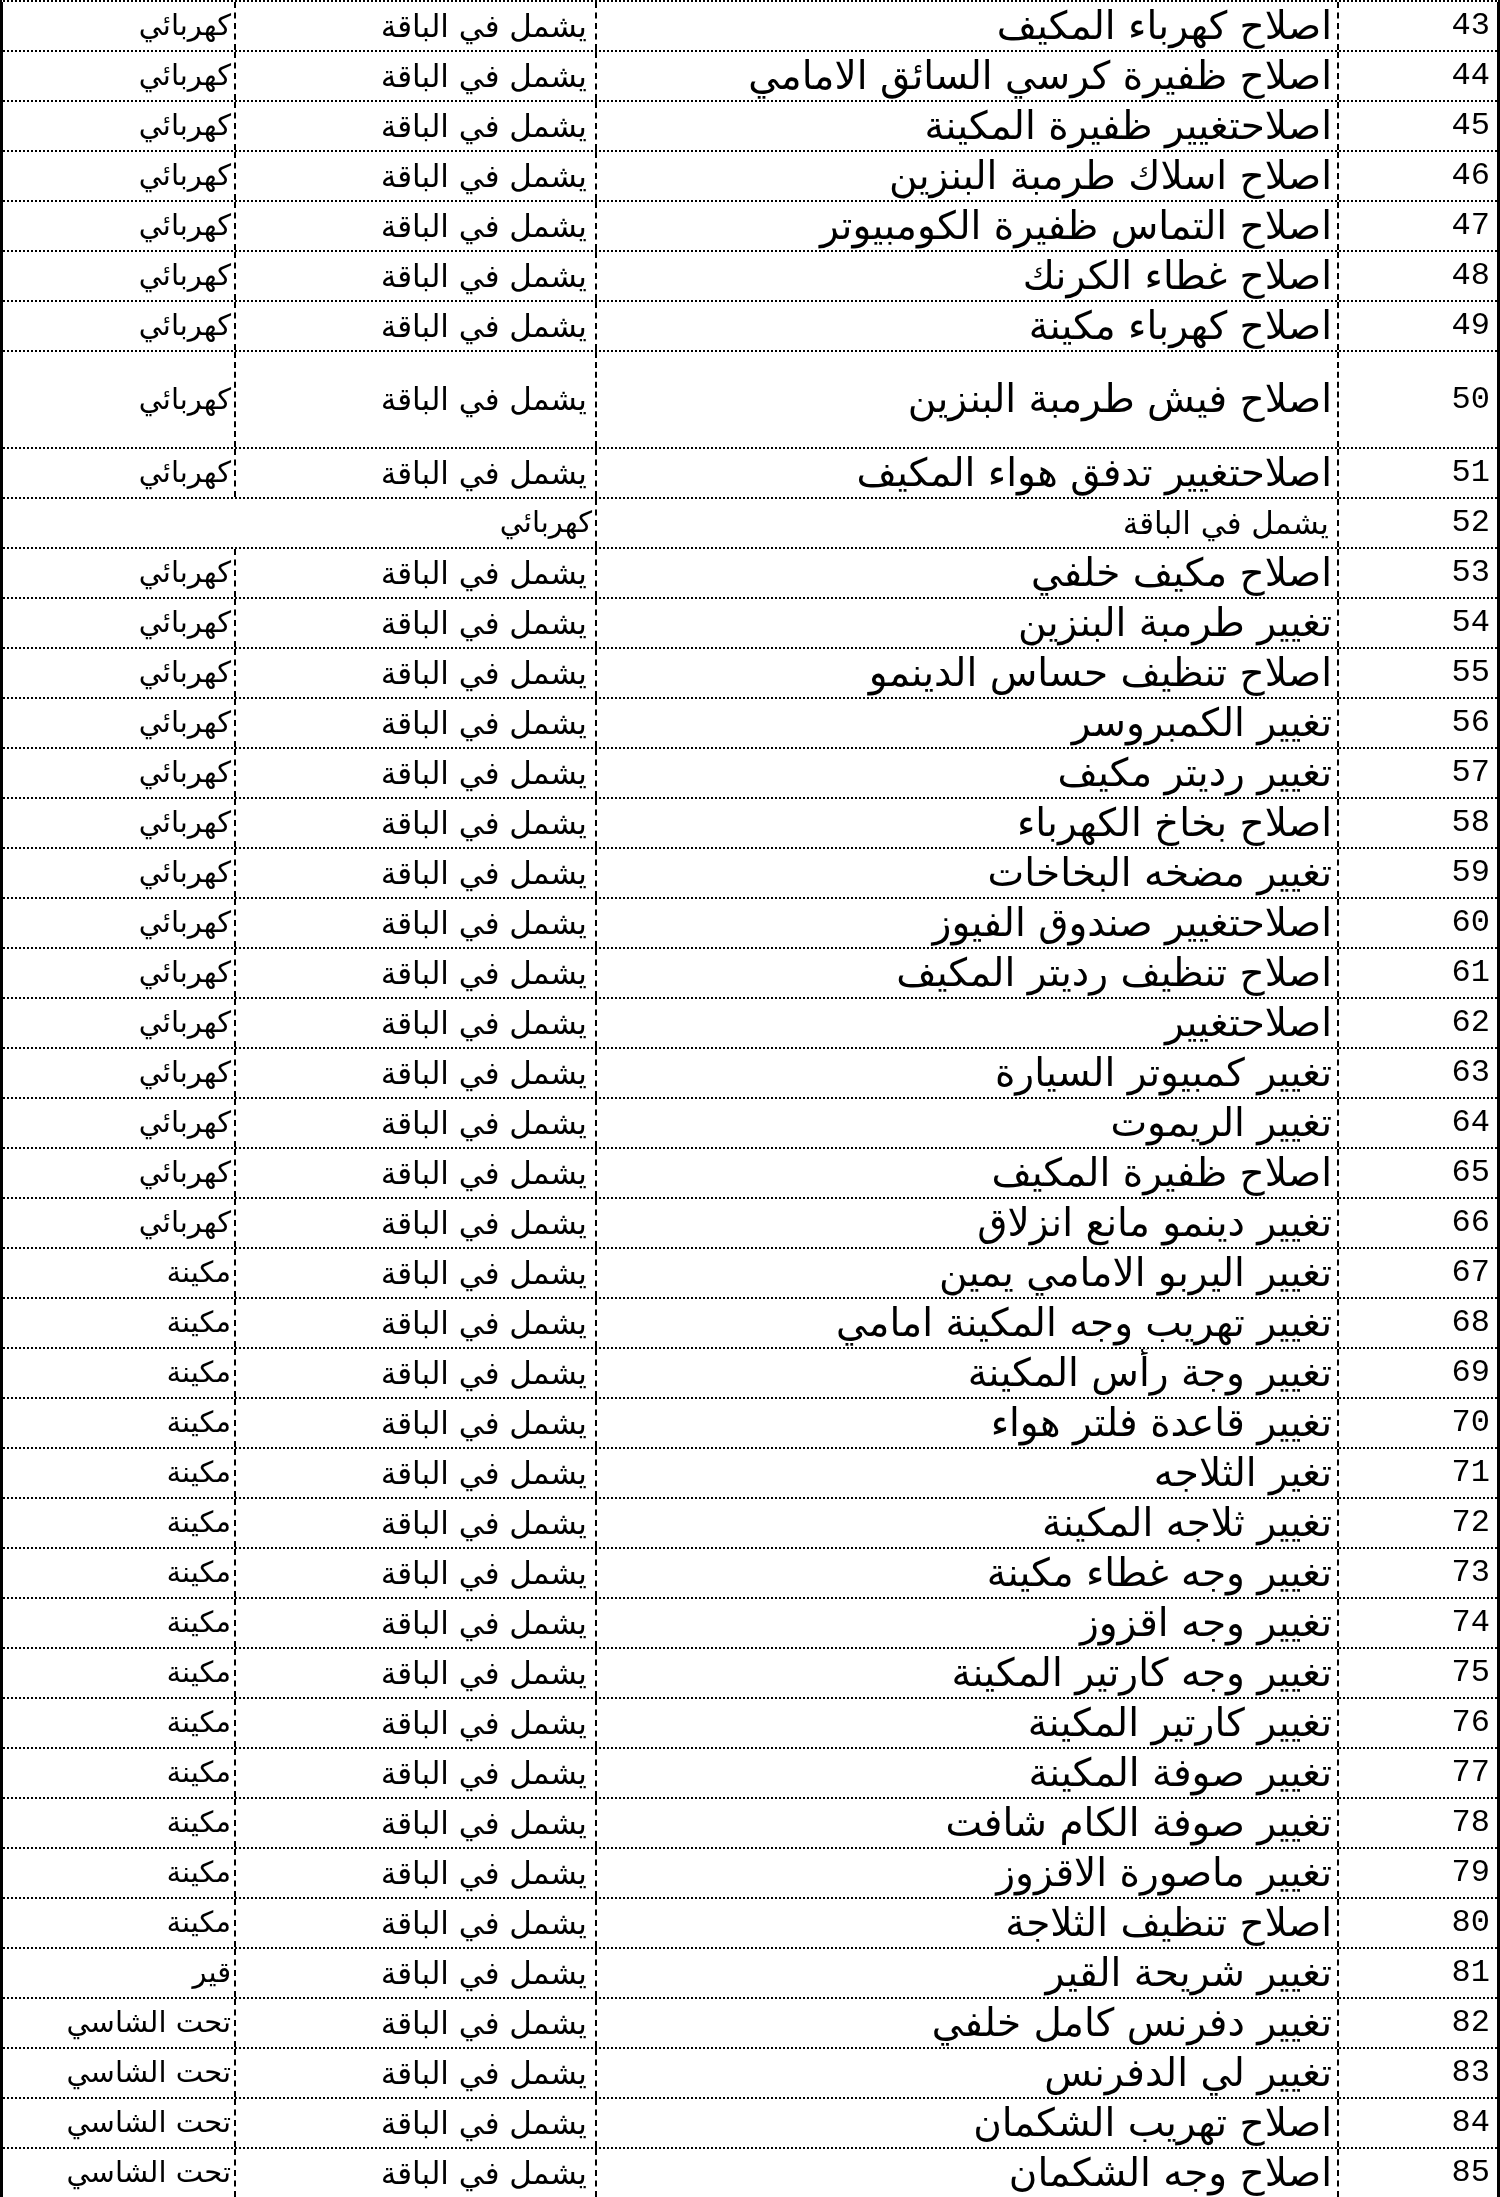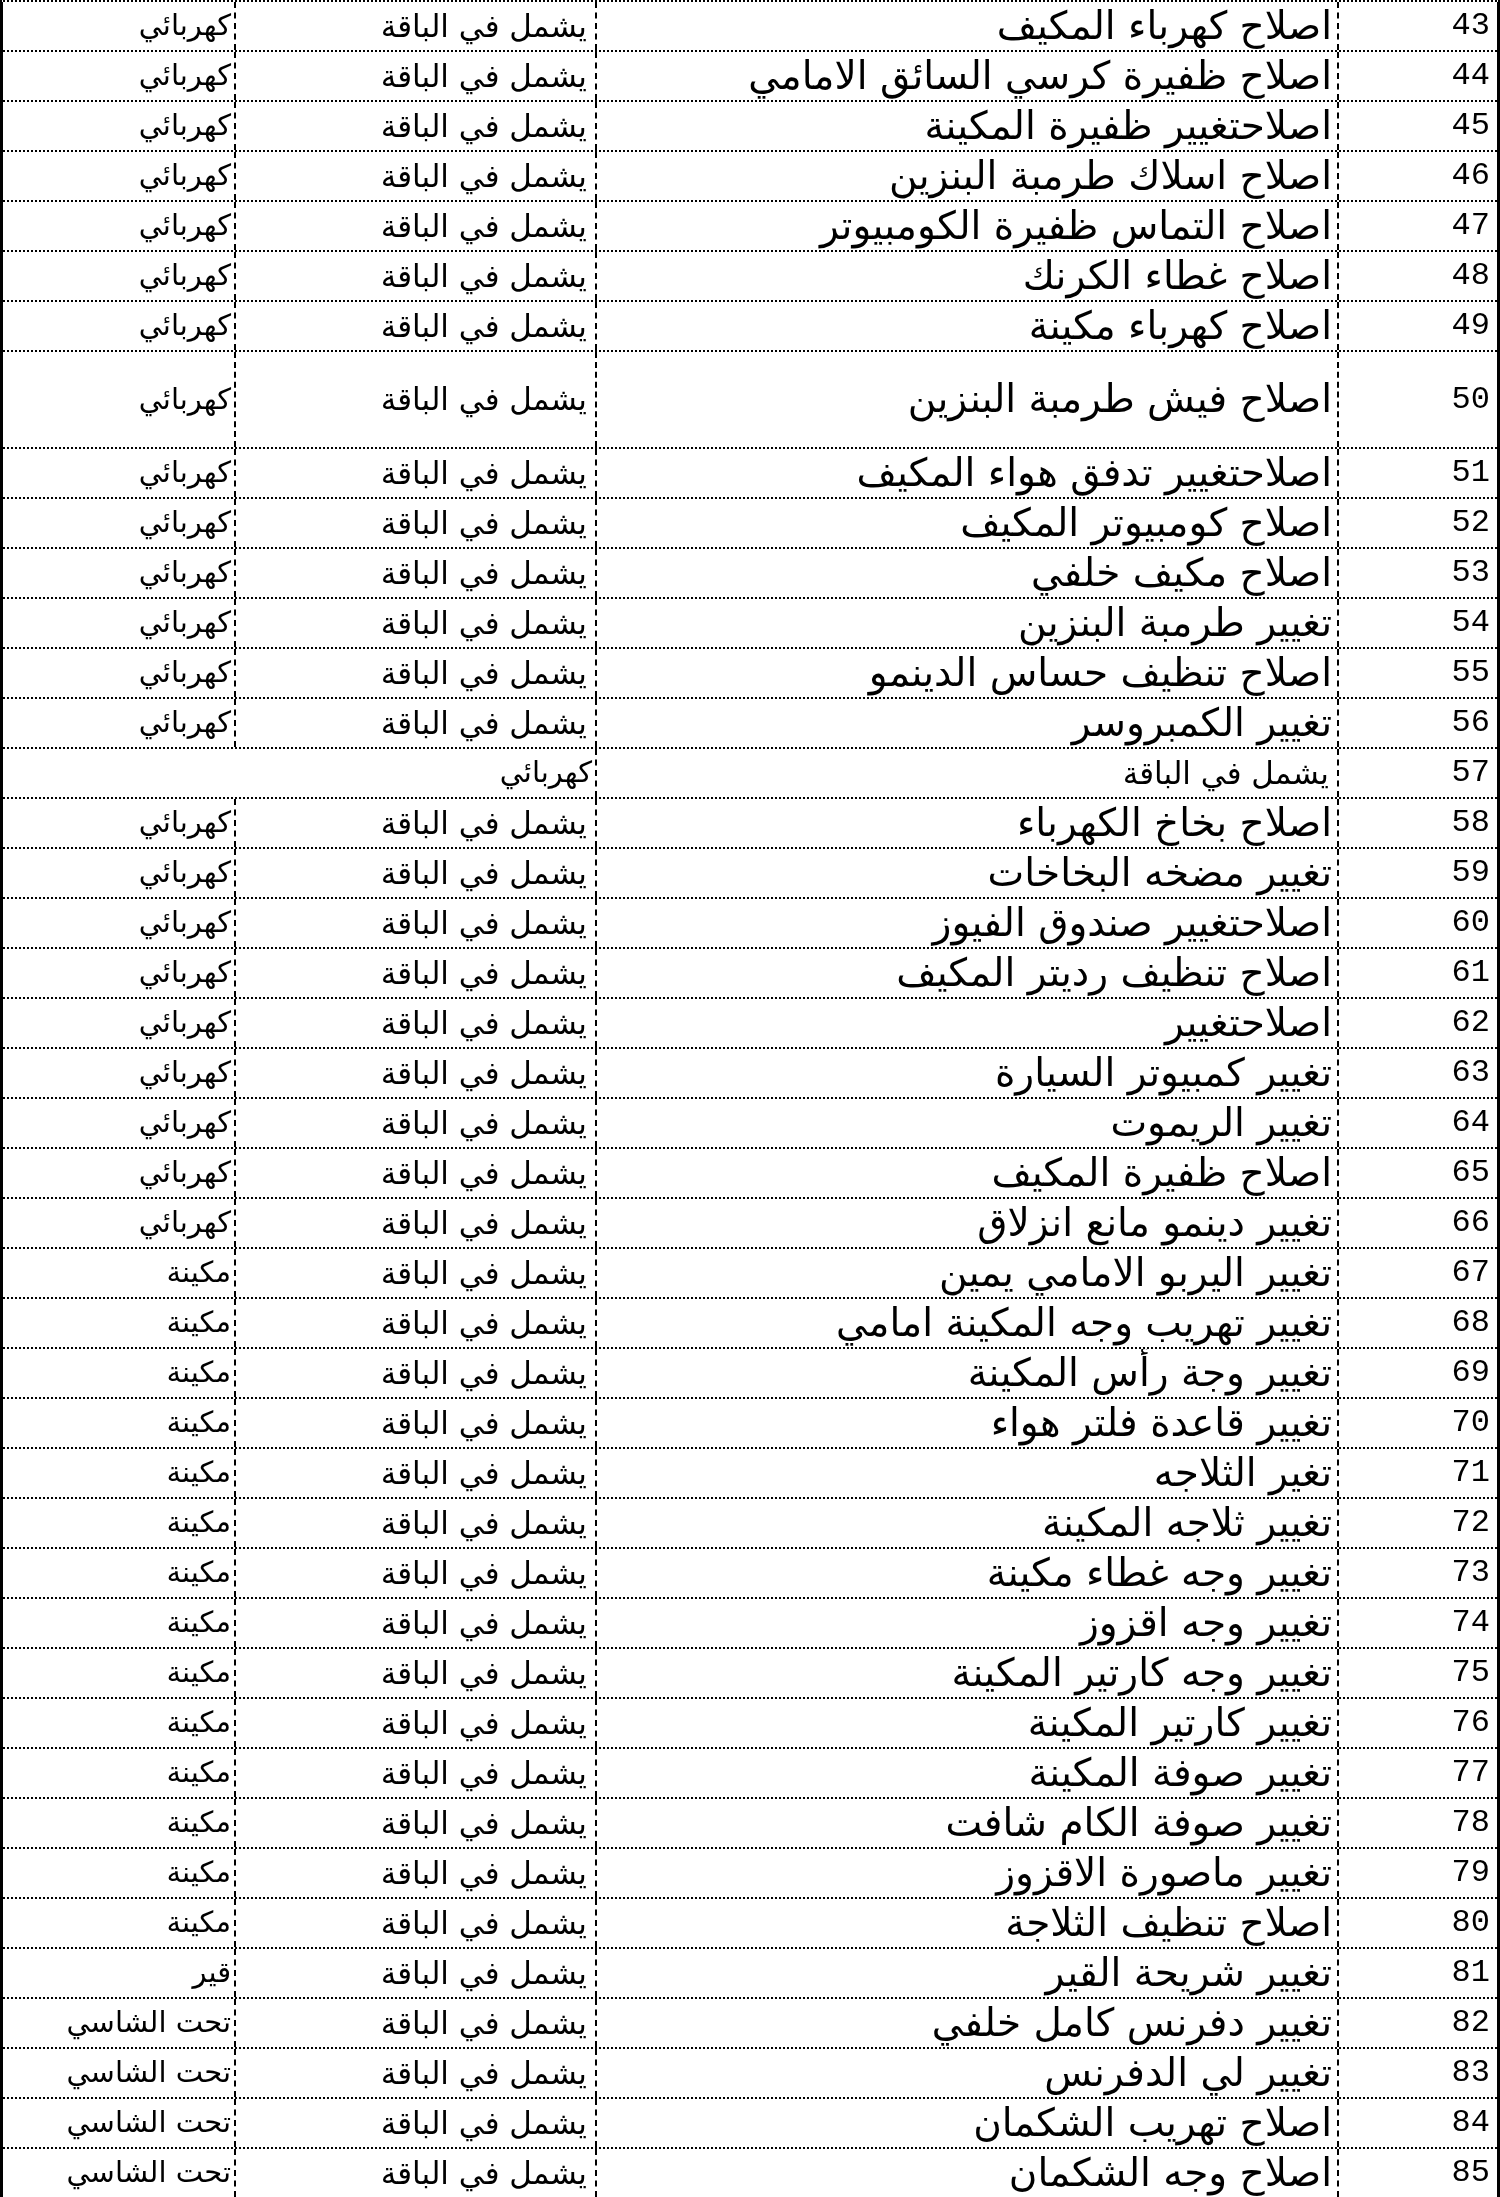--- a/index.html
+++ b/index.html
@@ -121,21 +121,20 @@
 
   <div class="row">
     <div class="cell num">51</div>
     <div class="cell service">اصلاحتغيير تدفق هواء المكيف</div>
     <div class="cell included">يشمل في الباقة</div>
     <div class="cell category">كهربائي</div>
   </div>
 
   <div class="row">
     <div class="cell num">52</div>
-    <div class="cell service">اصلاح كومبيوتر المكيف</div>
     <div class="cell included">يشمل في الباقة</div>
     <div class="cell category">كهربائي</div>
   </div>
 
   <div class="row">
     <div class="cell num">53</div>
     <div class="cell service">اصلاح مكيف خلفي</div>
     <div class="cell included">يشمل في الباقة</div>
     <div class="cell category">كهربائي</div>
   </div>
@@ -156,20 +155,21 @@
 
   <div class="row">
     <div class="cell num">56</div>
     <div class="cell service">تغيير الكمبروسر</div>
     <div class="cell included">يشمل في الباقة</div>
     <div class="cell category">كهربائي</div>
   </div>
 
   <div class="row">
     <div class="cell num">57</div>
+    <div class="cell service">تغيير رديتر مكيف</div>
     <div class="cell included">يشمل في الباقة</div>
     <div class="cell category">كهربائي</div>
   </div>
 
   <div class="row">
     <div class="cell num">58</div>
     <div class="cell service">اصلاح بخاخ الكهرباء</div>
     <div class="cell included">يشمل في الباقة</div>
     <div class="cell category">كهربائي</div>
   </div>

